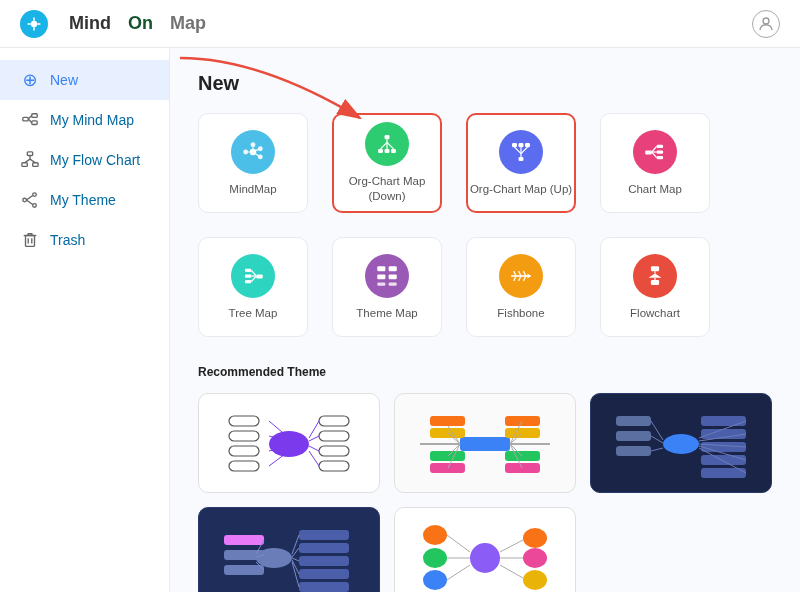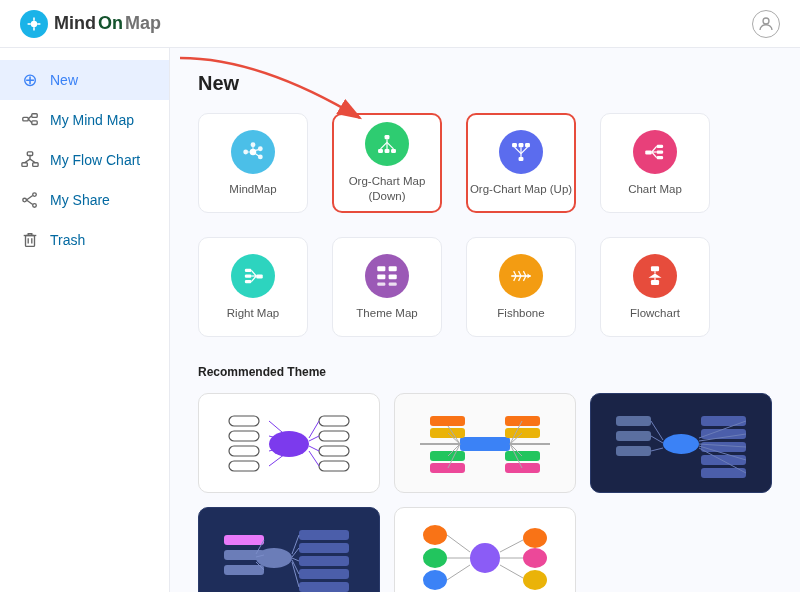--- a/index.html
+++ b/index.html
@@ -1,20 +1,20 @@
 <!DOCTYPE html>
 <html><head>
   <meta charset="utf-8">
   <style>
     * { box-sizing: border-box; margin: 0; padding: 0; }
     body { font-family: 'Segoe UI', Arial, sans-serif; background: #f5f7fa; display: flex; flex-direction: column; width: 800px; height: 592px; overflow: hidden; }
 
     
     .header { height: 48px; background: #fff; border-bottom: 1px solid #e8eaf0; display: flex; align-items: center; justify-content: space-between; padding: 0 20px; }
-    .logo { display: flex; align-items: center; gap: 2px; font-size: 18px; font-weight: bold; }
+    .logo { display: flex; align-items: center; gap: 17px; font-size: 18px; font-weight: bold; }
     .logo-icon { width: 28px; height: 28px; background: #1ab3e8; border-radius: 50%; display: flex; align-items: center; justify-content: center; margin-right: 4px; }
     .logo-icon svg { width: 16px; height: 16px; }
     .user-icon { width: 28px; height: 28px; border: 1.5px solid #aaa; border-radius: 50%; display: flex; align-items: center; justify-content: center; color: #aaa; font-size: 16px; cursor: pointer; }
 
     
     .main-layout { display: flex; flex: 1; overflow: hidden; }
 
     
     .sidebar { width: 170px; background: #fff; border-right: 1px solid #e8eaf0; padding: 12px 0; flex-shrink: 0; }
     .sidebar-item { display: flex; align-items: center; gap: 10px; padding: 10px 20px; cursor: pointer; font-size: 14px; color: #0369a1; border-radius: 0; transition: background 0.15s; }
@@ -101,21 +101,21 @@
     <div class="sidebar-item">
       <span class="icon">
         <svg viewBox="0 0 20 20" width="18" height="18" fill="none" stroke="#666" stroke-width="1.5">
             <circle cx="15" cy="4" r="2"></circle>
             <circle cx="15" cy="16" r="2"></circle>
             <circle cx="4" cy="10" r="2"></circle>
             <line x1="6" y1="10" x2="13" y2="5" stroke="#666"></line>
             <line x1="6" y1="10" x2="13" y2="15" stroke="#666"></line>
           </svg>
       </span>
-      <span>My Share</span>
+      <span>My Theme</span>
     </div>
     <div class="sidebar-item">
       <span class="icon">
         <svg viewBox="0 0 20 20" width="18" height="18" fill="none" stroke="#666" stroke-width="1.5">
             <polyline points="3,5 17,5"></polyline>
             <path d="M8,5V3h4v2"></path>
             <rect x="5" y="5" width="10" height="12" rx="1"></rect>
             <line x1="8" y1="8" x2="8" y2="14"></line>
             <line x1="12" y1="8" x2="12" y2="14"></line>
           </svg>
@@ -208,21 +208,21 @@
           <svg viewBox="0 0 32 32" width="26" height="26">
               <rect x="20" y="14" width="8" height="5" rx="1.5" fill="white"></rect>
               <rect x="6" y="7" width="8" height="4" rx="1.5" fill="white"></rect>
               <rect x="6" y="14" width="8" height="4" rx="1.5" fill="white"></rect>
               <rect x="6" y="21" width="8" height="4" rx="1.5" fill="white"></rect>
               <line x1="20" y1="16" x2="14" y2="9" stroke="white" stroke-width="1.5"></line>
               <line x1="20" y1="16" x2="14" y2="16" stroke="white" stroke-width="1.5"></line>
               <line x1="20" y1="16" x2="14" y2="23" stroke="white" stroke-width="1.5"></line>
             </svg>
         </div>
-        <span class="card-label">Right Map</span>
+        <span class="card-label">Tree Map</span>
       </div>
 
       <div class="map-card">
         <div class="map-icon-circle" style="background:#9b59b6;">
           <svg viewBox="0 0 32 32" width="26" height="26">
               <rect x="4" y="4" width="10" height="6" rx="1.5" fill="white"></rect>
               <rect x="18" y="4" width="10" height="6" rx="1.5" fill="white"></rect>
               <rect x="4" y="14" width="10" height="6" rx="1.5" fill="white"></rect>
               <rect x="18" y="14" width="10" height="6" rx="1.5" fill="white"></rect>
               <rect x="4" y="24" width="10" height="4" rx="1.5" fill="white" opacity="0.8"></rect>

